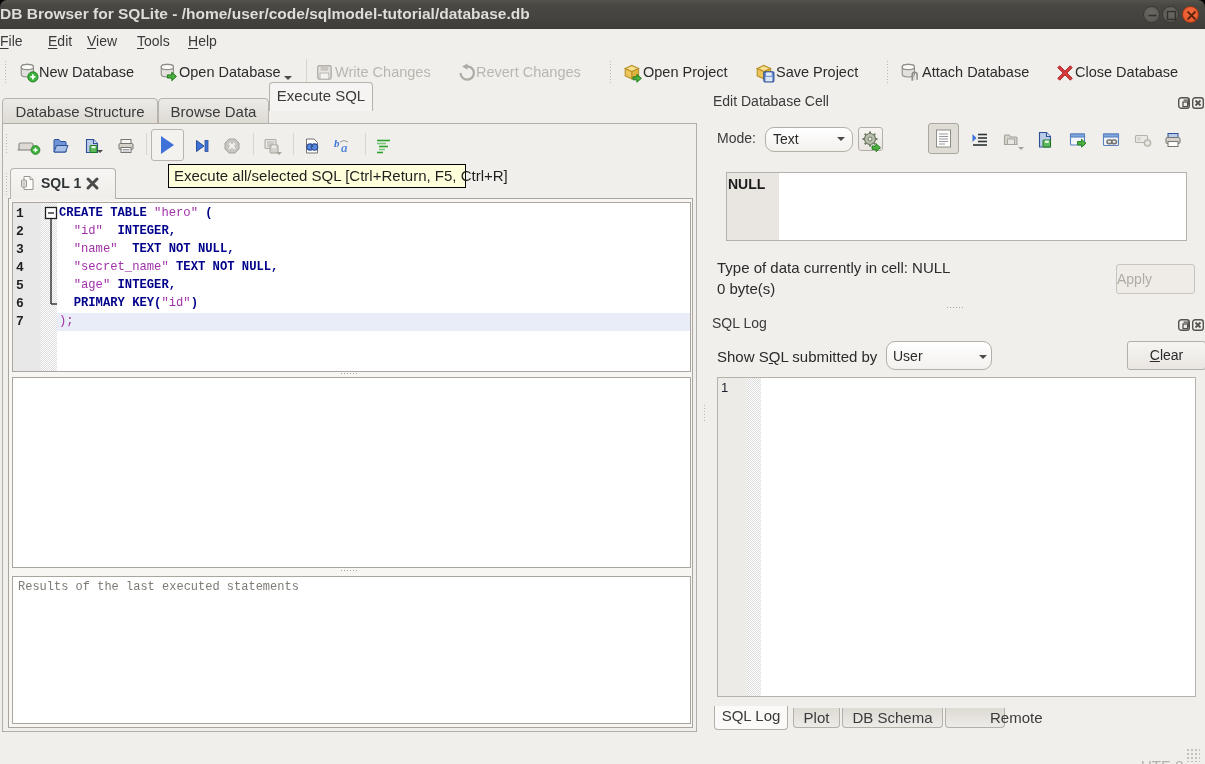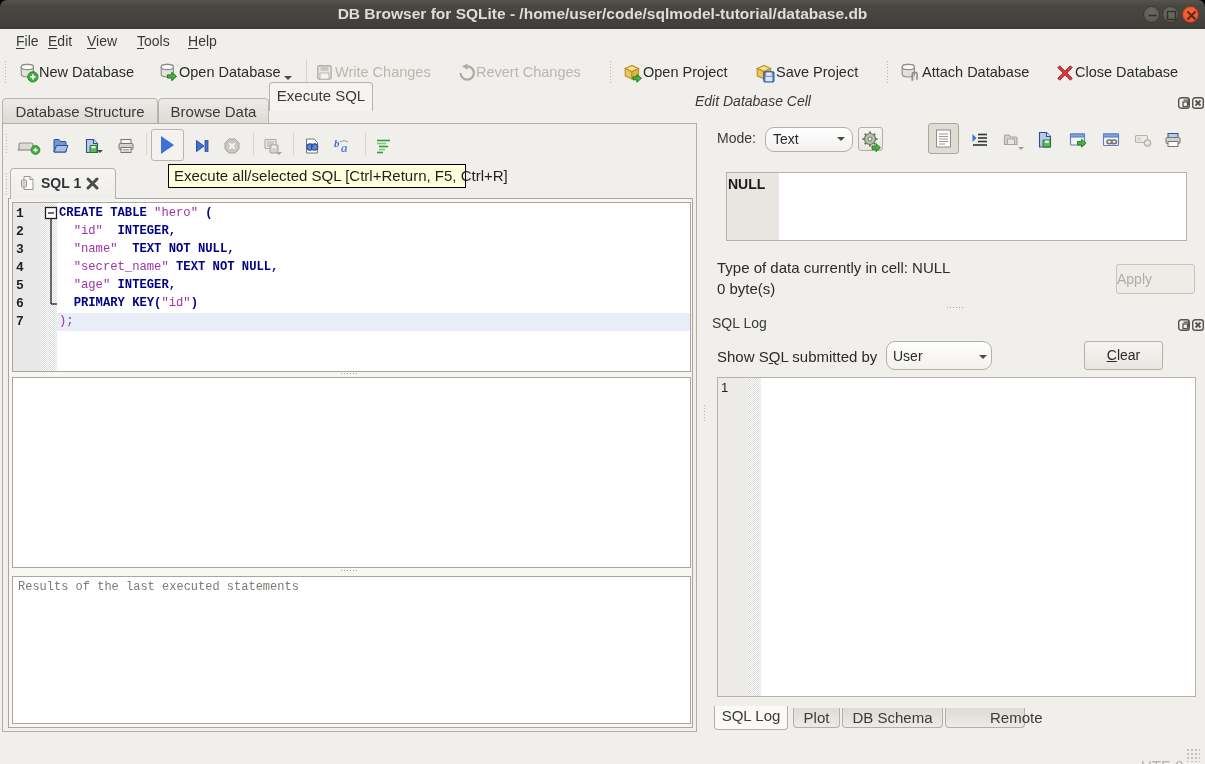--- a/index.html
+++ b/index.html
@@ -3,21 +3,21 @@
 <meta charset="utf-8">
 <style>
   * { margin:0; padding:0; box-sizing:border-box; }
   html,body { width:1205px; height:764px; background:#000; overflow:hidden; }
   body { font-family:"Liberation Sans", sans-serif; position:relative; }
   .abs { position:absolute; }
   
   #titlebar { left:0; top:0; width:1205px; height:29px;
     background:linear-gradient(#55534c, #484741 20%, #454440 55%, #403f3a 90%, #3b3a36);
     border-radius:7px 7px 0 0; }
-  #title { width:100%; top:5px; text-align:center; color:#dfddd9; font-size:15.5px; font-weight:bold; }
+  #title { width:100%; top:5px; text-align:left; color:#dfddd9; font-size:15.5px; font-weight:bold; }
   .winbtn { top:6px; width:17px; height:17px; border-radius:50%; }
   .winbtn svg { position:absolute; left:0; top:0; }
   #btnmin  { left:1143px; background:radial-gradient(circle at 50% 35%, #6b6962, #575550); border:1px solid #3a3832; }
   #btnmax  { left:1162px; background:radial-gradient(circle at 50% 35%, #6b6962, #575550); border:1px solid #3a3832; }
   #btnclose{ left:1182px; background:radial-gradient(circle at 50% 35%, #f4693c, #e8542a); border:1px solid #9e3614; }
   
   #mainbg { left:0; top:29px; width:1205px; height:735px; background:#f1efeb; }
   
   .menuitem { top:33px; font-size:14px; color:#3a3a3a; }
   .menuitem u { text-decoration-thickness:1px; text-underline-offset:2px; }
@@ -92,21 +92,21 @@
       <rect x="4.5" y="4.5" width="8" height="8" fill="none" stroke="#33312c" stroke-width="1.4"></rect>
     </svg>
   </div>
 <div class="abs winbtn" id="btnclose">
     <svg width="17" height="17">
       <path d="M4.5 4.5 L12.5 12.5 M12.5 4.5 L4.5 12.5" stroke="#5c2510" stroke-width="1.8"></path>
     </svg>
   </div>
 <div class="abs" id="mainbg"></div>
 
-<div class="abs menuitem" style="left:16px"><u>F</u>ile</div>
+<div class="abs menuitem" style="left:0"><u>F</u>ile</div>
 <div class="abs menuitem" style="left:48px"><u>E</u>dit</div>
 <div class="abs menuitem" style="left:87px"><u>V</u>iew</div>
 <div class="abs menuitem" style="left:137px"><u>T</u>ools</div>
 <div class="abs menuitem" style="left:188px"><u>H</u>elp</div>
 
 <div class="abs handle" style="left:4px; top:60px; width:3px; height:24px;"></div>
 <div class="abs tbicon" style="left:19px" id="ic-newdb"><svg width="18" height="18" viewBox="0 0 18 18">
       <ellipse cx="7.5" cy="3.6" rx="5.5" ry="2.4" fill="#f2f2f0" stroke="#8f8d88" stroke-width="1"></ellipse>
       <path d="M2 3.6 V10.2 C2 11.5 4.5 12.6 7.5 12.6 C10.5 12.6 13 11.5 13 10.2 V3.6" fill="#e2e1de" stroke="#8f8d88" stroke-width="1"></path>
       <ellipse cx="7.5" cy="3.6" rx="5.5" ry="2.4" fill="#fafaf8" stroke="#8f8d88" stroke-width="1"></ellipse>
@@ -278,21 +278,21 @@
 <div class="abs codeline" style="top:314px"><q>);</q></div>
 
 <div class="abs hsplit" style="left:340px; top:372px;"></div>
 <div class="abs" id="midpanel"></div>
 <div class="abs hsplit" style="left:340px; top:569px;"></div>
 <div class="abs" id="results"></div>
 <div class="abs" id="resulttext">Results of the last executed statements</div>
 
 <div class="abs" id="tooltip">Execute all/selected SQL [Ctrl+Return, F5, Ctrl+R]</div>
 
-<div class="abs docktitle" style="left:695px; top:93px;font-style:italic;">Edit Database Cell</div>
+<div class="abs docktitle" style="left:713px; top:93px;">Edit Database Cell</div>
 <div class="abs" style="left:1178px; top:95px;" id="dockbtn1"><svg width="26" height="12" viewBox="0 0 26 12">
       <g fill="none" stroke="#55534e">
         <rect x="0.7" y="0.7" width="10.6" height="10.6" rx="2.6" stroke-width="1.4"></rect>
         <rect x="14.7" y="0.7" width="10.6" height="10.6" rx="2.6" stroke-width="1.4"></rect>
         <rect x="5" y="5" width="4.6" height="4.6" stroke-width="1.3"></rect>
         <path d="M5.6 3.2 h4.9 v4.4 h-1.5" stroke-width="1.3"></path>
         <path d="M17.5 3.5 l5 5 m0 -5 l-5 5" stroke-width="1.8"></path>
       </g>
     </svg></div>
 <div class="abs docktitle" style="left:717px; top:130px;">Mode:</div>
@@ -388,26 +388,26 @@
         <rect x="5" y="5" width="4.6" height="4.6" stroke-width="1.3"></rect>
         <path d="M5.6 3.2 h4.9 v4.4 h-1.5" stroke-width="1.3"></path>
         <path d="M17.5 3.5 l5 5 m0 -5 l-5 5" stroke-width="1.8"></path>
       </g>
     </svg></div>
 <div class="abs label13" style="left:717px; top:348px;">Show S<u>Q</u>L submitted by</div>
 <div class="abs combo" style="left:886px; top:341px; width:106px; height:29px;padding-left:16px;">
     <span style="position:absolute; left:6px; top:6px;">User</span>
     <span class="caret" style="position:absolute; left:92px; top:13px;"></span>
   </div>
-<div class="abs btn" style="left:1084px; top:341px; width:79px; height:29px; font-size:14px; color:#2b2b2b; text-align:center; line-height:27px;"><u>C</u>lear</div>
+<div class="abs btn" style="left:1127px; top:341px; width:79px; height:29px; font-size:14px; color:#2b2b2b; text-align:center; line-height:27px;"><u>C</u>lear</div>
 <div class="abs" id="loglist"></div>
 <div class="abs" id="loggut"></div>
 <div class="abs" id="logfold"></div>
 <div class="abs" style="left:721px; top:380px; font-size:13px; color:#1f1f30;">1</div>
 <div class="abs handle" style="left:703px; top:404px; width:4px; height:19px;"></div>
 
 <div class="abs btab active" style="left:714px; width:74px;">SQL Log</div>
 <div class="abs btab" style="left:793px; width:47px;">Plot</div>
 <div class="abs btab" style="left:842px; width:101px;">DB Schema</div>
-<div class="abs btab" style="left:945px; width:80px;padding-left:44px;">Remote</div>
+<div class="abs btab" style="left:945px; width:60px;padding-left:44px;">Remote</div>
 
 <div class="abs" id="utf8">UTF-8</div>
 <div class="abs" style="left:1186px; top:748px; width:14px; height:14px; background-image:radial-gradient(circle,#c5c1ba 1px,transparent 1.2px); background-size:4px 4px;"></div>
 
 </body></html>

